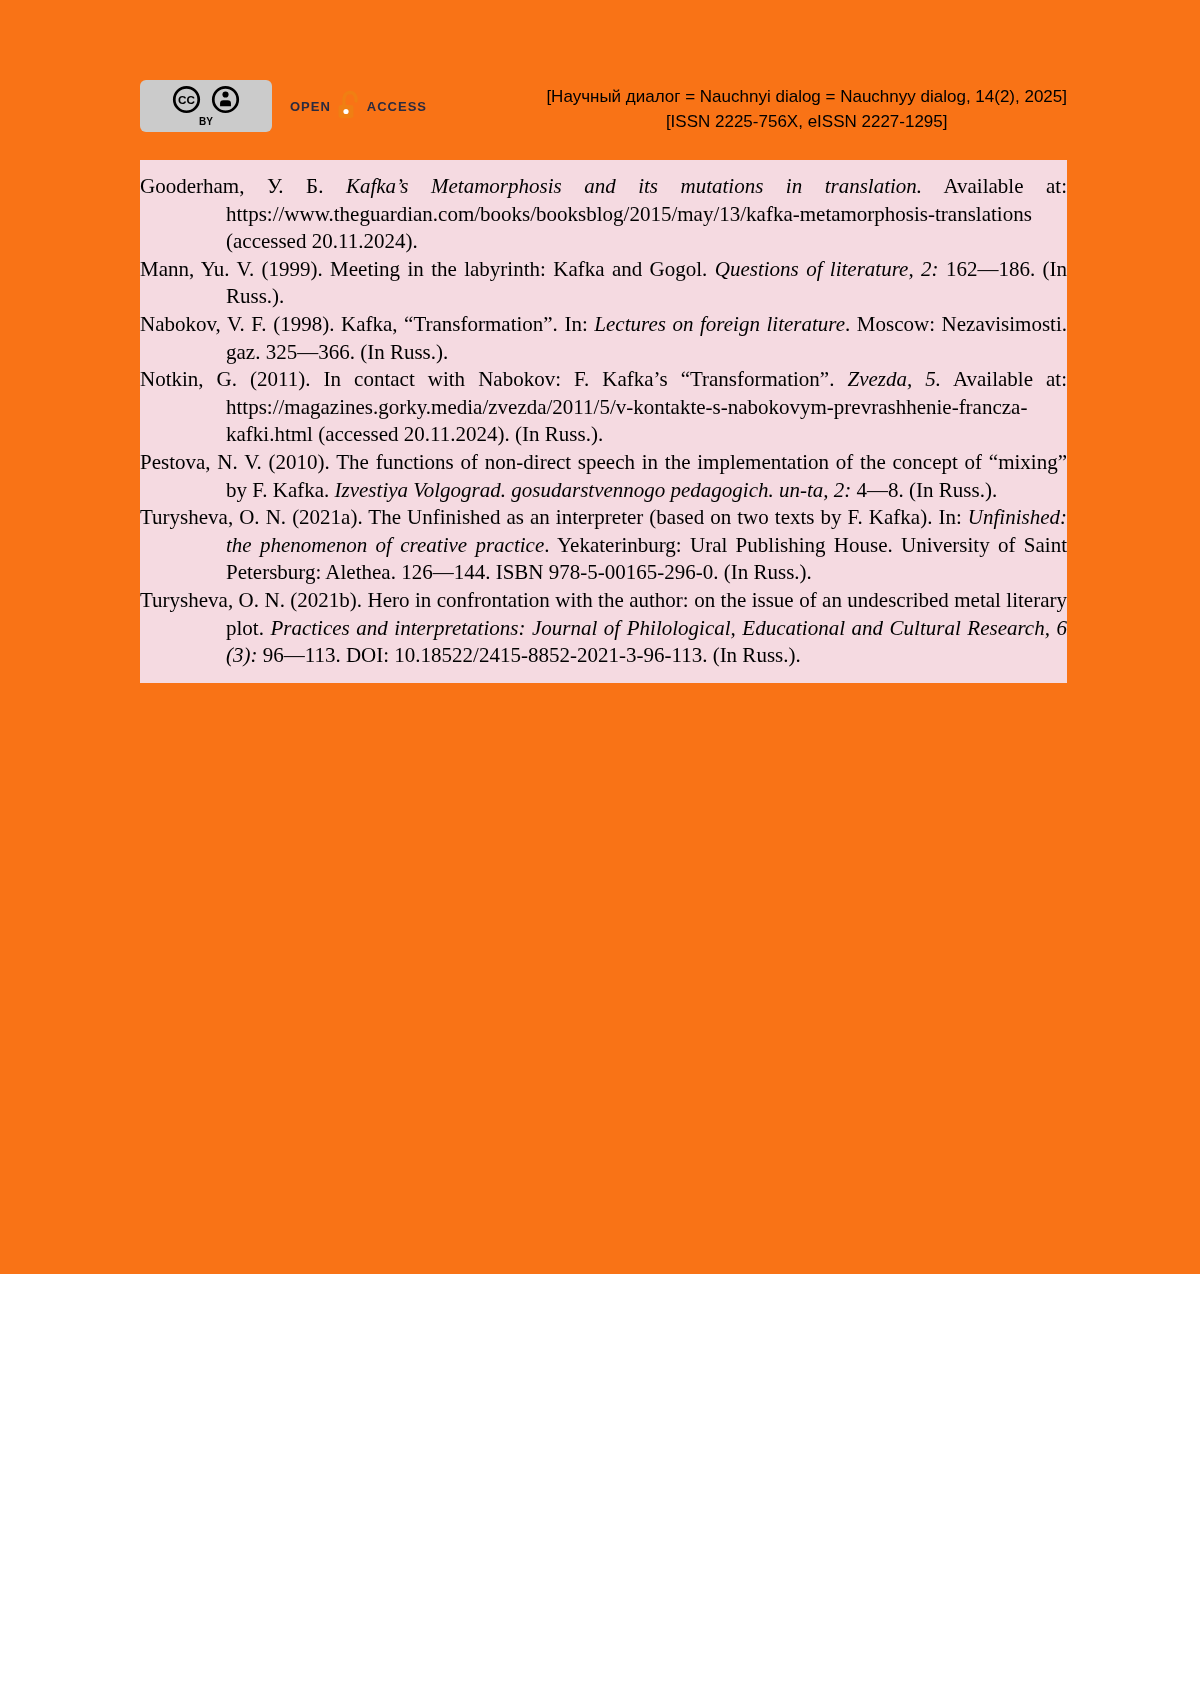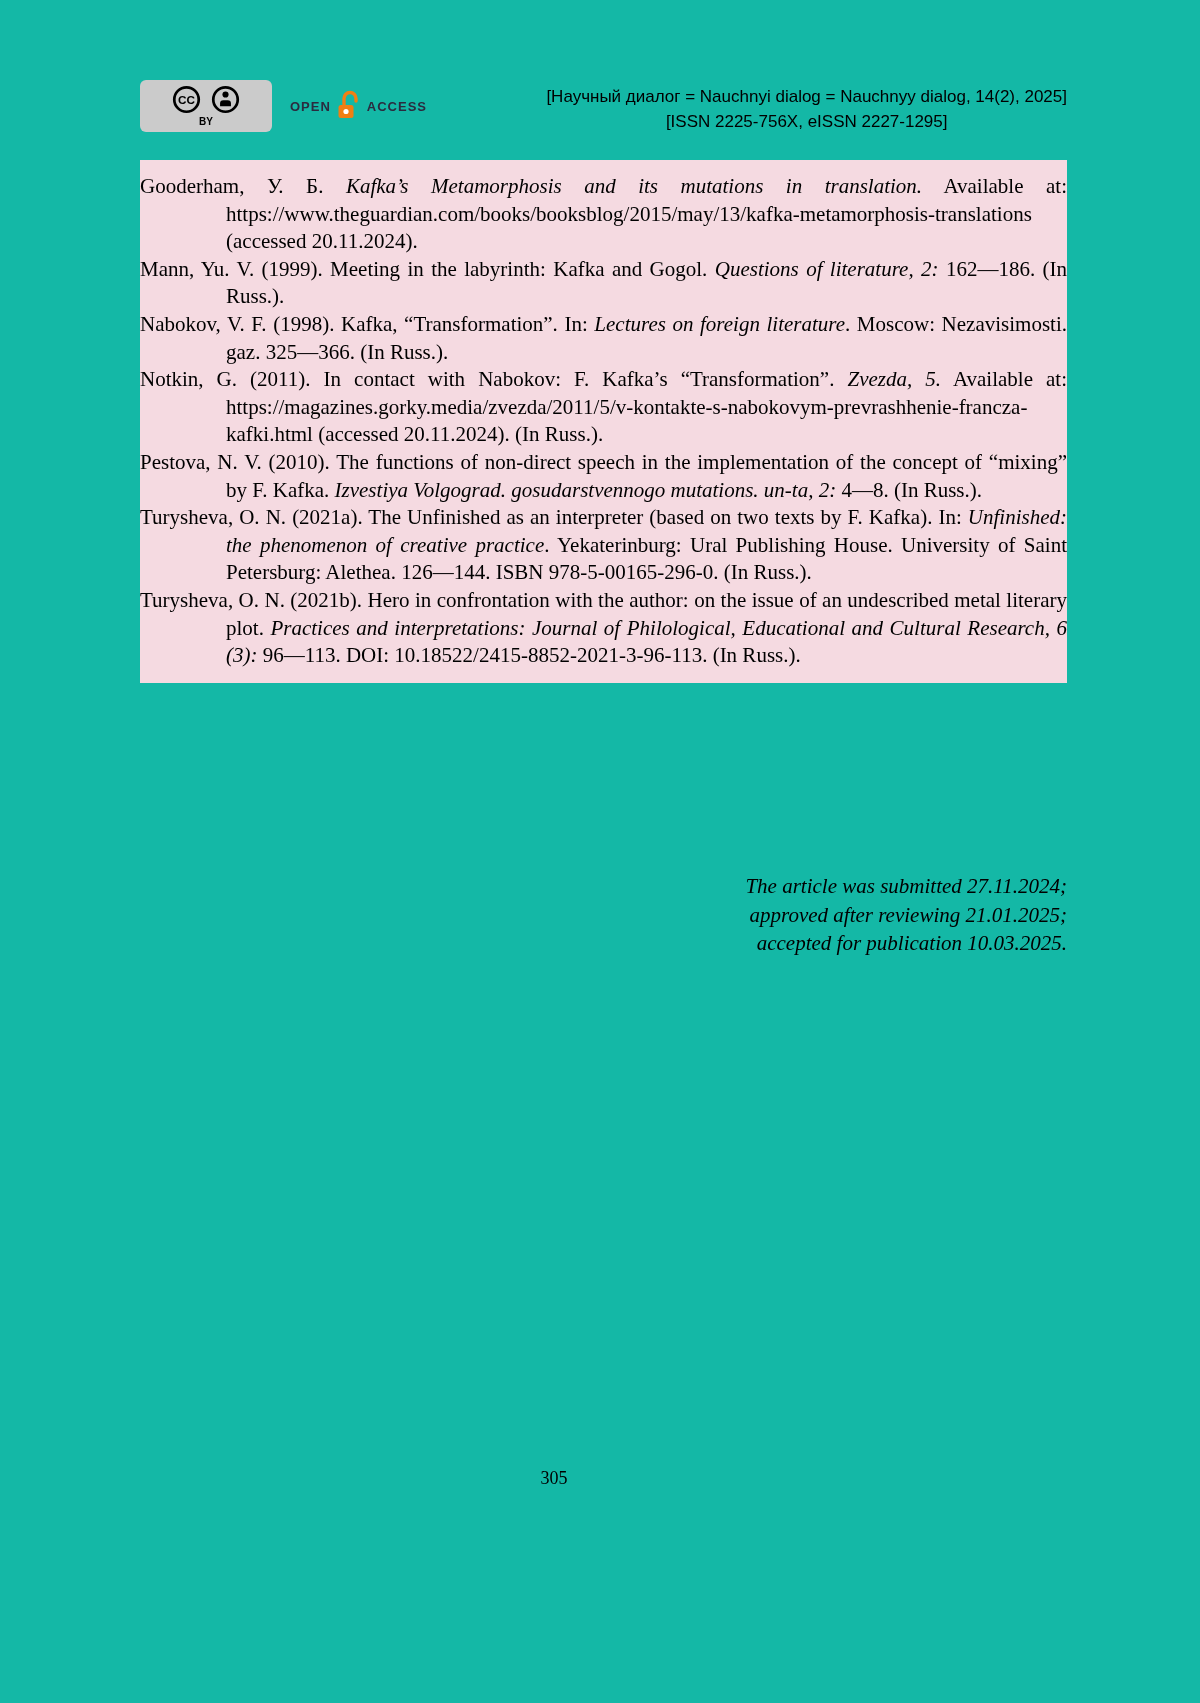--- a/index.html
+++ b/index.html
@@ -1,20 +1,20 @@
 <!DOCTYPE html>
 <html><head>
 <meta charset="utf-8">
 <style>
   html, body { margin: 0; padding: 0; background: #ffffff; }
   .page {
     position: relative;
     width: 1200px;
-    height: 1703px;
-    background: #14b8a6;
+    height: 1274px;
+    background: #f97316;
     font-family: "Liberation Serif", serif;
     color: #000;
     overflow: hidden;
   }
   .header-row {
     position: absolute;
     top: 80px;
     left: 140px;
     width: 927px;
     display: flex;
@@ -136,26 +136,21 @@
       <div>[ISSN 2225-756X, eISSN 2227-1295]</div>
     </div>
 
   </div>
 
   <div class="refs" style="background: rgb(245, 218, 225);">
       <p class="ref"><span>Gooderham, У. Б. </span><span class="it">Kafka’s Metamorphosis and its mutations in translation.</span><span> Available at: https://www.theguardian.com/books/booksblog/2015/may/13/kafka-metamorphosis-translations (accessed 20.11.2024).</span></p>
       <p class="ref"><span>Mann, Yu. V. (1999). Meeting in the labyrinth: Kafka and Gogol. </span><span class="it">Questions of literature, 2:</span><span> 162—186. (In Russ.).</span></p>
       <p class="ref"><span>Nabokov, V. F. (1998). Kafka, “Transformation”. In: </span><span class="it">Lectures on foreign literature</span><span>. Moscow: Nezavisimosti. gaz. 325—366. (In Russ.).</span></p>
       <p class="ref"><span>Notkin, G. (2011). In contact with Nabokov: F. Kafka’s “Transformation”. </span><span class="it">Zvezda, 5.</span><span> Available at: https://magazines.gorky.media/zvezda/2011/5/v-kontakte-s-nabokovym-prevrashhenie-francza-kafki.html (accessed 20.11.2024). (In Russ.).</span></p>
-      <p class="ref"><span>Pestova, N. V. (2010). The functions of non-direct speech in the implementation of the concept of “mixing” by F. Kafka. </span><span class="it">Izvestiya Volgograd. gosudarstvennogo mutations. un-ta, 2:</span><span> 4—8. (In Russ.).</span></p>
+      <p class="ref"><span>Pestova, N. V. (2010). The functions of non-direct speech in the implementation of the concept of “mixing” by F. Kafka. </span><span class="it">Izvestiya Volgograd. gosudarstvennogo pedagogich. un-ta, 2:</span><span> 4—8. (In Russ.).</span></p>
       <p class="ref"><span>Turysheva, O. N. (2021a). The Unfinished as an interpreter (based on two texts by F. Kafka). In: </span><span class="it">Unfinished: the phenomenon of creative practice</span><span>. Yekaterinburg: Ural Publishing House. University of Saint Petersburg: Alethea. 126—144. ISBN 978-5-00165-296-0. (In Russ.).</span></p>
       <p class="ref"><span>Turysheva, O. N. (2021b). Hero in confrontation with the author: on the issue of an undescribed metal literary plot. </span><span class="it">Practices and interpretations: Journal of Philological, Educational and Cultural Research, 6 (3):</span><span> 96—113. DOI: 10.18522/2415-8852-2021-3-96-113. (In Russ.).</span></p>
     </div>
 
-  <div class="submission">
-      <div>The article was submitted 27.11.2024;</div>
-      <div>approved after reviewing 21.01.2025;</div>
-      <div>accepted for publication 10.03.2025.</div>
-    </div>
 
   <div class="page-number">305</div>
 
 </div>
 
 </body></html>

